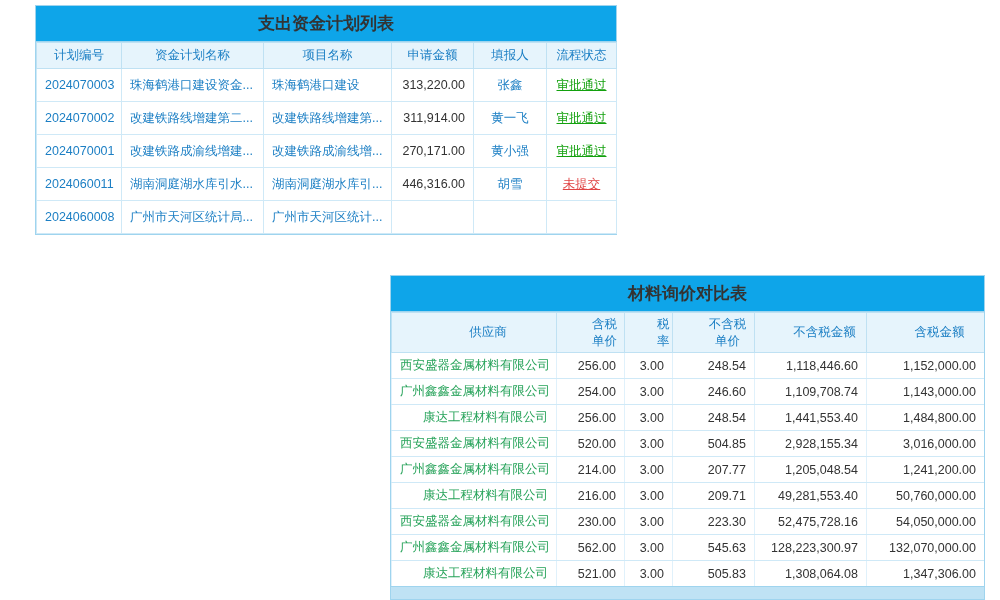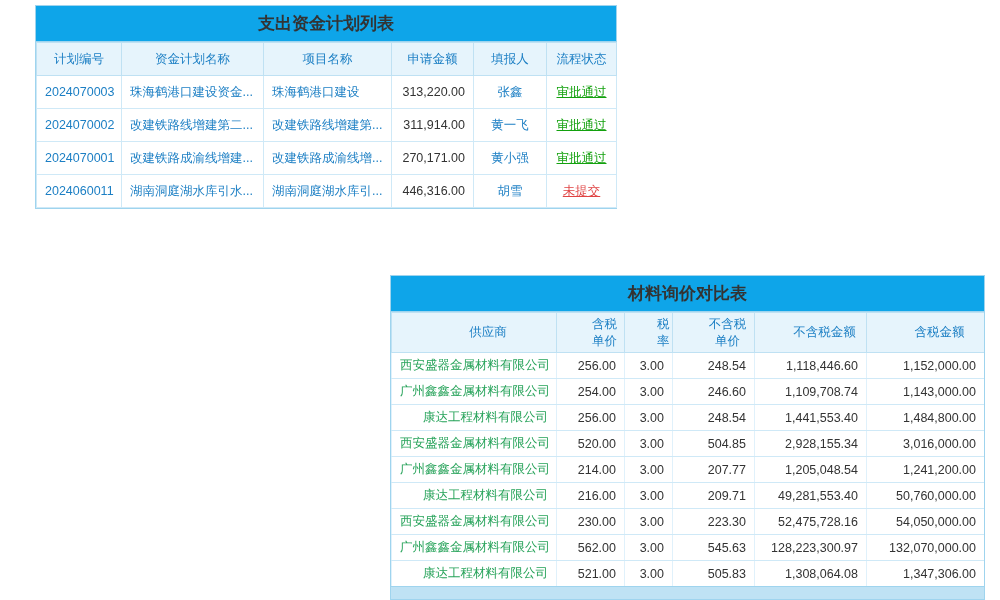--- a/index.html
+++ b/index.html
@@ -40,21 +40,21 @@
   table{border-collapse:collapse;table-layout:fixed;width:100%;}
   th{
     background:var(--header-bg);
     color:var(--header-text);
     font-weight:normal;
     text-align:center;
     border:1px solid #bfe1f3;
     font-size:12.5px;
     padding:2px 4px;
   }
-  #panel1 th{height:33px;}
+  #panel1 th{height:26px;}
   #panel2 th{height:40px;line-height:1.35;padding-left:32px;}
   td{
     border:1px solid var(--grid);
     padding:0 8px;
     font-size:12.5px;
     color:var(--text);
     white-space:nowrap;
     overflow:hidden;
   }
   #panel1 td{height:33px;}
@@ -123,20 +123,28 @@
           <td class="ta-c status-approved">审批通过</td>
         </tr>
         <tr>
           <td class="ta-c c-link">2024060011</td>
           <td class="ta-l c-link">湖南洞庭湖水库引水...</td>
           <td class="ta-l c-link">湖南洞庭湖水库引...</td>
           <td class="ta-r">446,316.00</td>
           <td class="ta-c c-link">胡雪</td>
           <td class="ta-c status-pending">未提交</td>
         </tr>
+        <tr>
+          <td class="ta-c c-link">2024060008</td>
+          <td class="ta-l c-link">广州市天河区统计局...</td>
+          <td class="ta-l c-link">广州市天河区统计...</td>
+          <td class="ta-r"></td>
+          <td class="ta-c c-link"></td>
+          <td class="ta-c "></td>
+        </tr>
       </tbody>
   </table>
 </div>
 
 <div class="panel" id="panel2">
   <div class="panel-title">材料询价对比表</div>
   <table>
     <colgroup>
       <col style="width:165px">
         <col style="width:68px">

